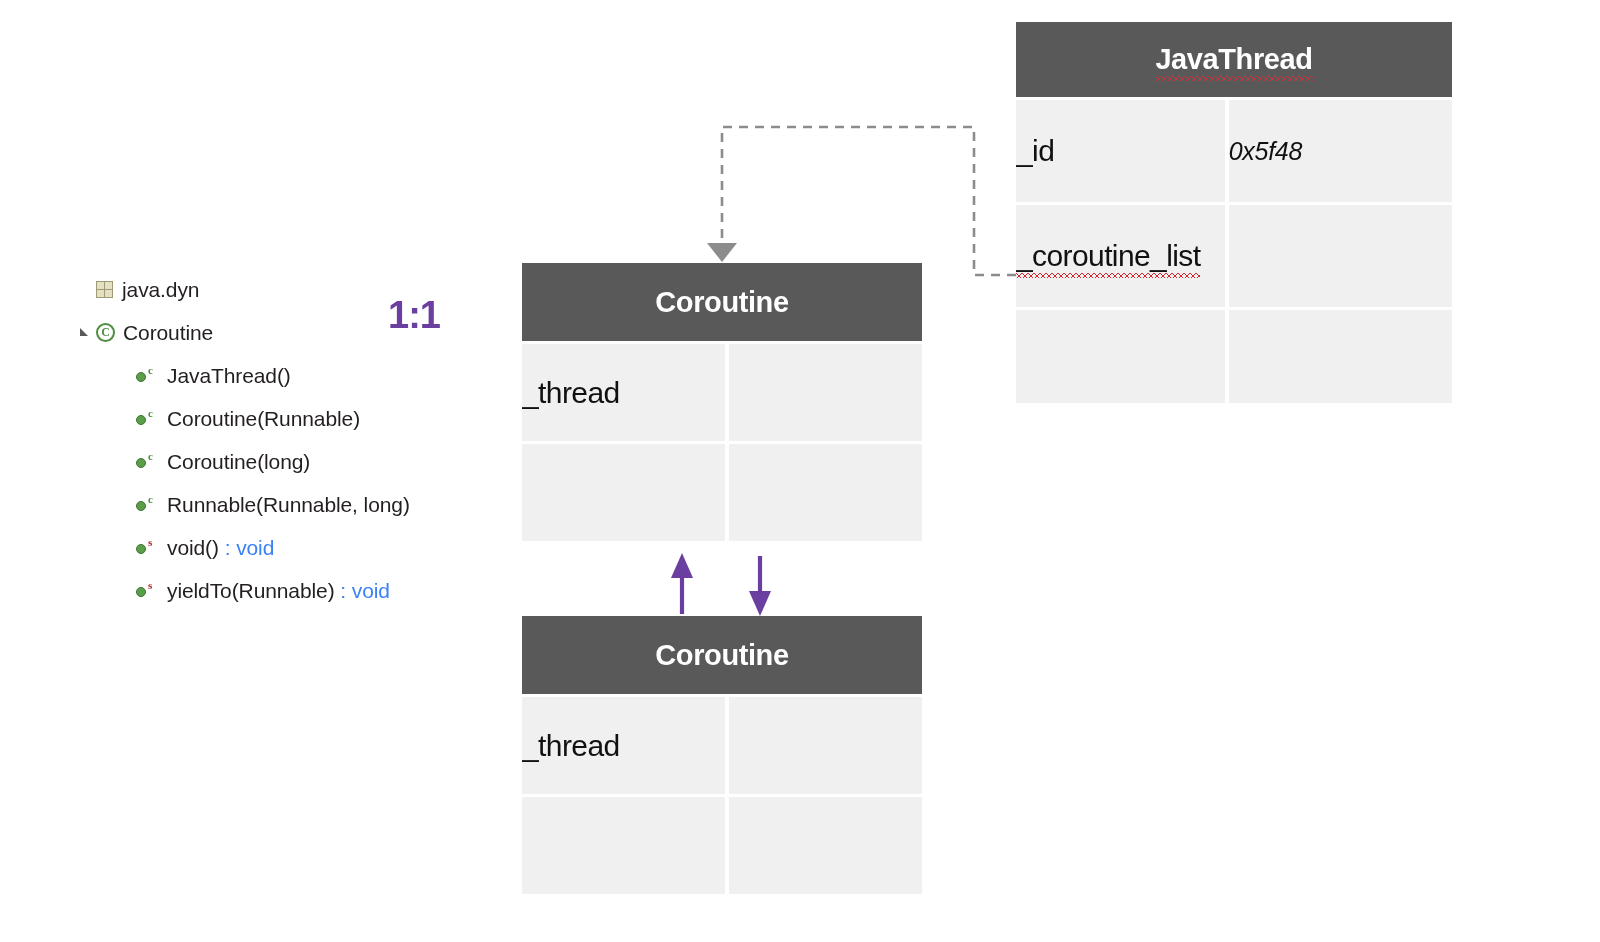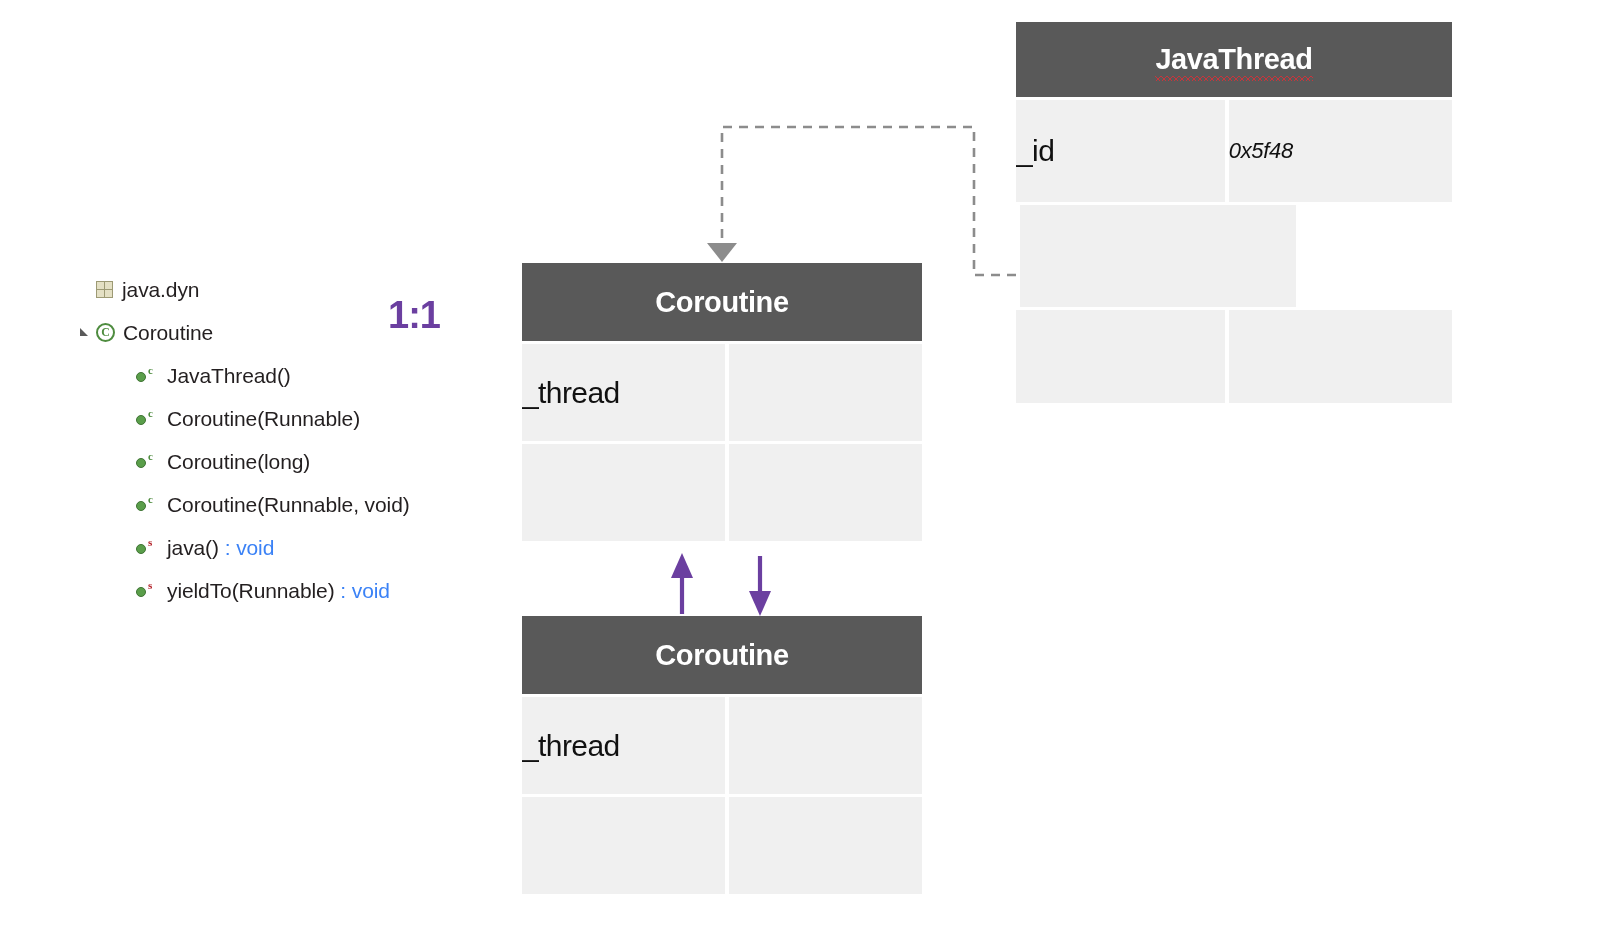--- a/index.html
+++ b/index.html
@@ -178,21 +178,21 @@
     overflow: hidden;
   }
   .uml-cell.right { margin-left: 4px; }
   .uml-cell .key {
     font-size: 30px;
     color: #111111;
     letter-spacing: -0.6px;
     font-family: "Liberation Sans", sans-serif;
   }
   .uml-cell .val {
-    font-size: 22px;
+    font-size: 25px;
     font-style: italic;
     color: #111111;
     letter-spacing: -0.3px;
   }
 
   
   .squiggle {
     position: relative;
     display: inline-block;
   }
@@ -281,29 +281,29 @@
       <span class="sup ctor">c</span>
     </span>
     <span class="tree-label">Coroutine(long)</span>
   </div>
 
   <div class="tree-row indent-1">
     <span class="icon-member">
       <span class="dot"></span>
       <span class="sup ctor">c</span>
     </span>
-    <span class="tree-label">Coroutine(Runnable, void)</span>
+    <span class="tree-label">Runnable(Runnable, long)</span>
   </div>
 
   <div class="tree-row indent-1">
     <span class="icon-member">
       <span class="dot"></span>
       <span class="sup static">s</span>
     </span>
-    <span class="tree-label"><span>java()</span><span class="ret"> : void</span></span>
+    <span class="tree-label"><span>void()</span><span class="ret"> : void</span></span>
   </div>
 
   <div class="tree-row indent-1">
     <span class="icon-member">
       <span class="dot"></span>
       <span class="sup static">s</span>
     </span>
     <span class="tree-label"><span>yieldTo(Runnable)</span><span class="ret"> : void</span></span>
   </div>
 
@@ -357,20 +357,23 @@
   </div>
   <div class="uml-row">
     <div class="uml-cell" style="width:258px; height:102px;">
       <span class="key">_id</span>
     </div>
     <div class="uml-cell right" style="width:276px; height:102px;">
       <span class="val">0x5f48</span>
     </div>
   </div>
   <div class="uml-row">
+    <div class="uml-cell" style="width:258px; height:102px;">
+      <span class="key squiggle">_coroutine_list</span>
+    </div>
     <div class="uml-cell right" style="width:276px; height:102px;">
       <span class="val"></span>
     </div>
   </div>
   <div class="uml-row">
     <div class="uml-cell" style="width:258px; height:93px;">
       <span class="key"></span>
     </div>
     <div class="uml-cell right" style="width:276px; height:93px;">
       <span class="val"></span>

